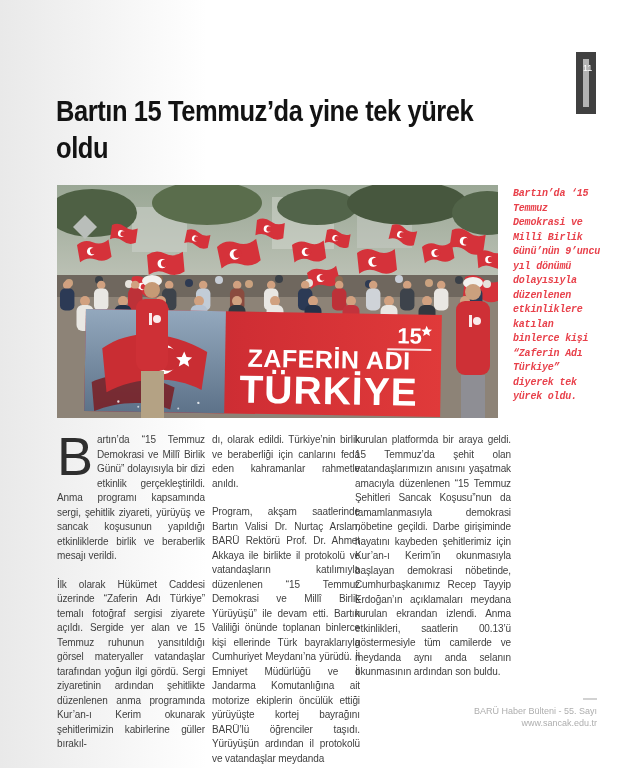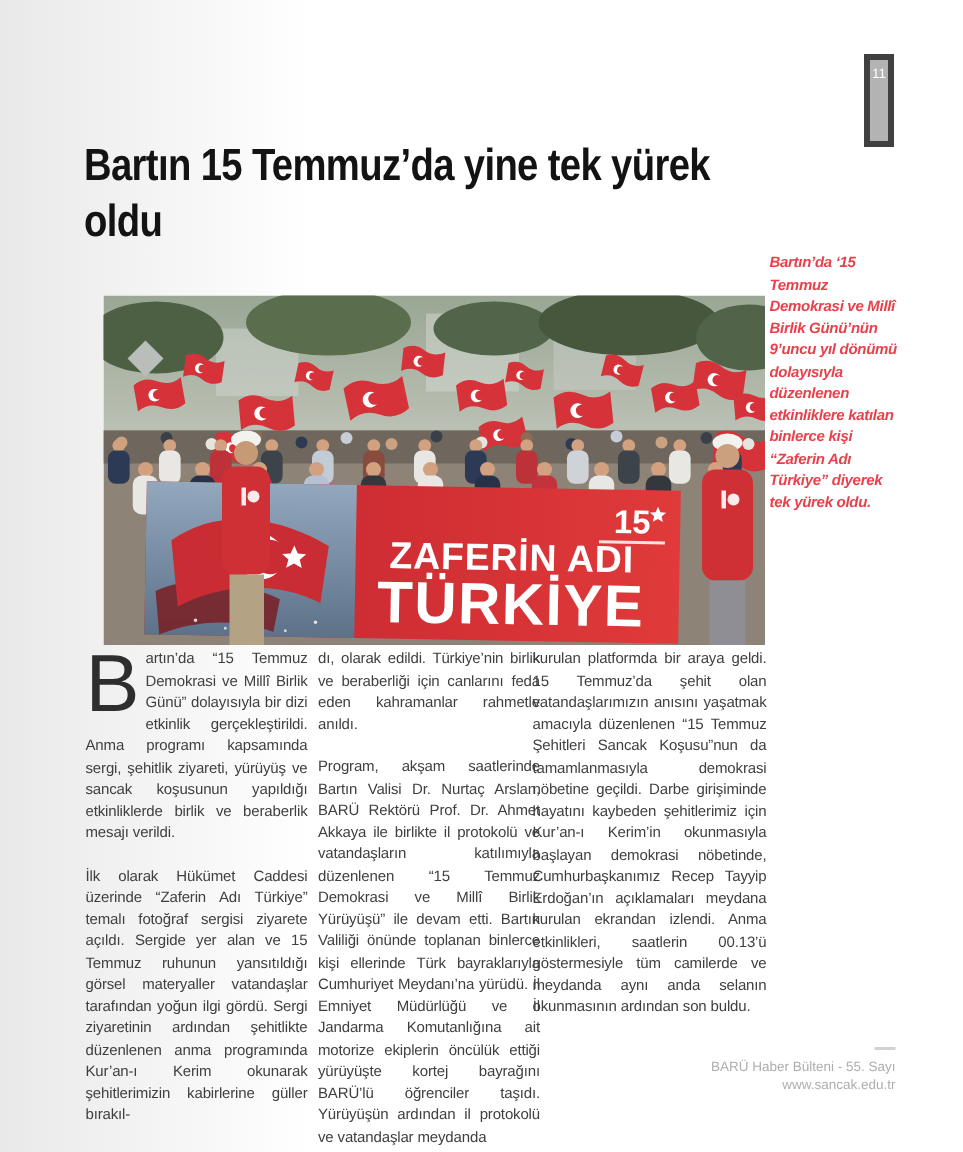--- a/index.html
+++ b/index.html
@@ -1,30 +1,30 @@
 <!DOCTYPE html>
 <html><head>
 <meta charset="utf-8">
 <style>
   html,body { margin:0; padding:0; }
   body { font-family:"Liberation Sans", sans-serif; background:#ffffff; }
   .page { position:relative; width:642px; height:768px; background:#ffffff; overflow:hidden; }
   .left-shade { position:absolute; left:0; top:0; width:230px; height:768px;
                 background:linear-gradient(90deg,#e9e9e9 0%, rgba(255,255,255,0) 90%); pointer-events:none; }
-  .page-tab { position:absolute; left:576px; top:36px; width:20px; height:62px;
-              background:#b3b3b3; border:4px solid #404040; box-sizing:border-box;
+  .page-tab { position:absolute; left:576px; top:52px; width:20px; height:62px;
+              background:#b3b3b3; border:7px solid #404040; box-sizing:border-box;
               color:#ffffff; font-size:9px; text-align:center; padding-top:4px; }
   .title { position:absolute; left:56px; top:92px; width:560px; margin:0;
            font-size:30px; line-height:37px; font-weight:bold; color:#131313;
            letter-spacing:-0.5px; transform:scaleX(0.85); transform-origin:0 0; }
-  .photo { position:absolute; left:57px; top:185px; width:441px; height:233px; margin:12px; }
+  .photo { position:absolute; left:57px; top:185px; width:441px; height:233px; margin:0; }
   .photo svg { display:block; width:441px; height:233px; font-family:"Liberation Sans", sans-serif; }
-  .caption { position:absolute; left:513px; top:169px; width:88px;
+  .caption { position:absolute; left:513px; top:187px; width:88px;
              font-size:10px; line-height:14.5px; font-style:italic; font-weight:bold;
-             color:#e8414b; letter-spacing:-0.2px; }
+             color:#e8414b; letter-spacing:-0.2px;font-family:Liberation Mono, monospace; }
   .col { position:absolute; top:433px; font-size:10px; line-height:14.5px;
          text-align:justify; color:#3f3f3f; letter-spacing:-0.1px; }
   .col p { margin:0 0 14px 0; }
   .col1 { left:57px;  width:148px; }
   .col2 { left:212px; width:148px; }
   .col3 { left:355px; width:156px; }
   .dropcap { float:left; font-size:54px; line-height:42px; height:55px; width:34px;
              font-weight:400; color:#2e2e2e; margin:2px 6px 0 0; }
   .page-footer { position:absolute; right:45px; top:698px; text-align:right;
                  font-size:9px; line-height:12px; color:#aeaeae; }

